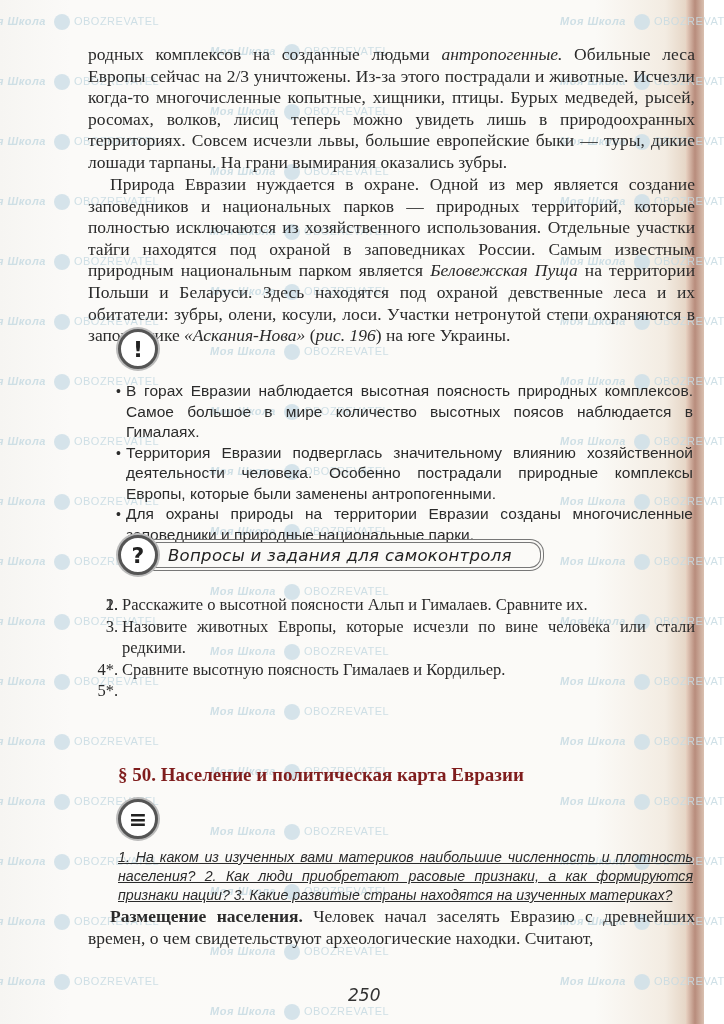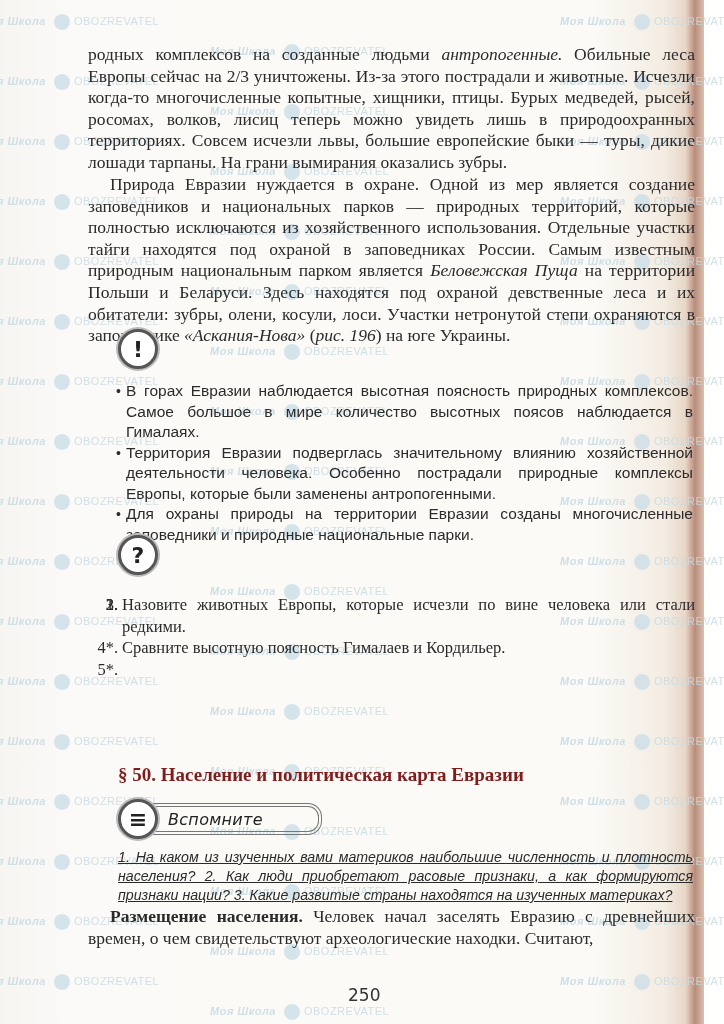--- a/index.html
+++ b/index.html
@@ -25,21 +25,21 @@
   .banner .circle { width:34px; height:34px; border-radius:50%; border:3px solid #555; background:#fff;
     display:flex; align-items:center; justify-content:center; font-family:"DejaVu Sans", sans-serif;
     font-weight:bold; font-size:22px; color:#222; position:relative; z-index:2; box-shadow:0 0 0 2px #bbb; }
   .banner .bar { height:24px; margin-left:-8px; border-radius:0 14px 14px 0;
     border-top:4px double #777; border-bottom:4px double #777; border-right:4px double #777;
     display:flex; align-items:center; padding-left:18px;
     font-family:"DejaVu Sans", sans-serif; font-style:italic; font-size:16px; color:#222; letter-spacing:0.3px; }
   .section-title { position:absolute; left:118px; top:764px; font-family:"Liberation Serif", serif;
     font-weight:bold; font-size:19px; color:#7f1d1d; }
   .italic-sans { font-family:"Liberation Sans", sans-serif; font-style:italic; font-size:14.2px; line-height:19px; color:#2b2b2b; text-align:justify; }
-  .page-num { position:absolute; left:348px; top:985px; font-family:"DejaVu Sans", sans-serif; font-size:17px; color:#333; }
+  .page-num { position:absolute; left:348px; top:985px; font-family:"DejaVu Sans", sans-serif; font-style:italic; font-size:17px; color:#333; }
   .wm { position:absolute; font-family:"Liberation Sans", sans-serif; font-size:11px; color:#c7dbe3; letter-spacing:0.5px; white-space:nowrap; opacity:0.85; pointer-events:none; }
   .wm .logo { display:inline-block; width:16px; height:16px; border-radius:50%; background:#cfe0e8; vertical-align:middle; margin-right:4px; }
   .wm .school { font-style:italic; font-weight:bold; margin-right:8px; }
 </style>
 </head>
 <body>
 
 <div class="page"></div>
 <div class="spine"></div>
 
@@ -108,37 +108,37 @@
 <div class="text sans" style="position:absolute; left:118px; top:381px; width:575px;">
   <ul class="bullet-list">
     <li>В горах Евразии наблюдается высотная поясность природных комплексов. Самое большое в мире количество высотных поясов наблюдается в Гималаях.</li>
     <li>Территория Евразии подверглась значительному влиянию хозяйственной деятельности человека. Особенно пострадали природные комплексы Европы, которые были заменены антропогенными.</li>
     <li>Для охраны природы на территории Евразии созданы многочисленные заповедники и природные национальные парки.</li>
   </ul>
 </div>
 
 <div class="banner" style="left:118px; top:536px;">
   <div class="circle">?</div>
+  <div class="bar" style="width:372px; font-size:16.5px;">Вопросы и задания для самоконтроля</div>
 </div>
 
 <div class="text serif-p" style="position:absolute; left:88px; top:594px; width:607px; font-size:16.5px; line-height:21.5px;">
   <ol class="qlist">
     <li><span class="num">1.</span></li>
-    <li><span class="num">2.</span></li>
+    <li><span class="num">2.</span><span>Расскажите о высотной поясности Альп и Гималаев. Сравните их.</span></li>
     <li><span class="num">3.</span><span>Назовите животных Европы, которые исчезли по вине человека или стали редкими.</span></li>
     <li><span class="num">4*.</span><span>Сравните высотную поясность Гималаев и Кордильер.</span></li>
     <li><span class="num">5*.</span></li>
   </ol>
 </div>
 
 <div class="section-title">§ 50. Население и политическая карта Евразии</div>
 
 <div class="banner" style="left:118px; top:800px;">
   <div class="circle">≡</div>
-  <div class="bar" style="width:150px;">Вспомните</div>
 </div>
 
 <div class="text italic-sans" style="position:absolute; left:118px; top:848px; width:575px;text-decoration:underline;">1. На каком из изученных вами материков наибольшие численность и плотность населения? 2. Как люди приобретают расовые признаки, а как формируются признаки нации? 3. Какие развитые страны находятся на изученных материках?</div>
 
 <div class="text serif-p block indent" style="top:906px;">
   <b>Размещение населения.</b><span> Человек начал заселять Евразию с древнейших времен, о чем свидетельствуют археологические находки. Считают,</span>
 </div>
 
 <div class="page-num">250</div>
 

